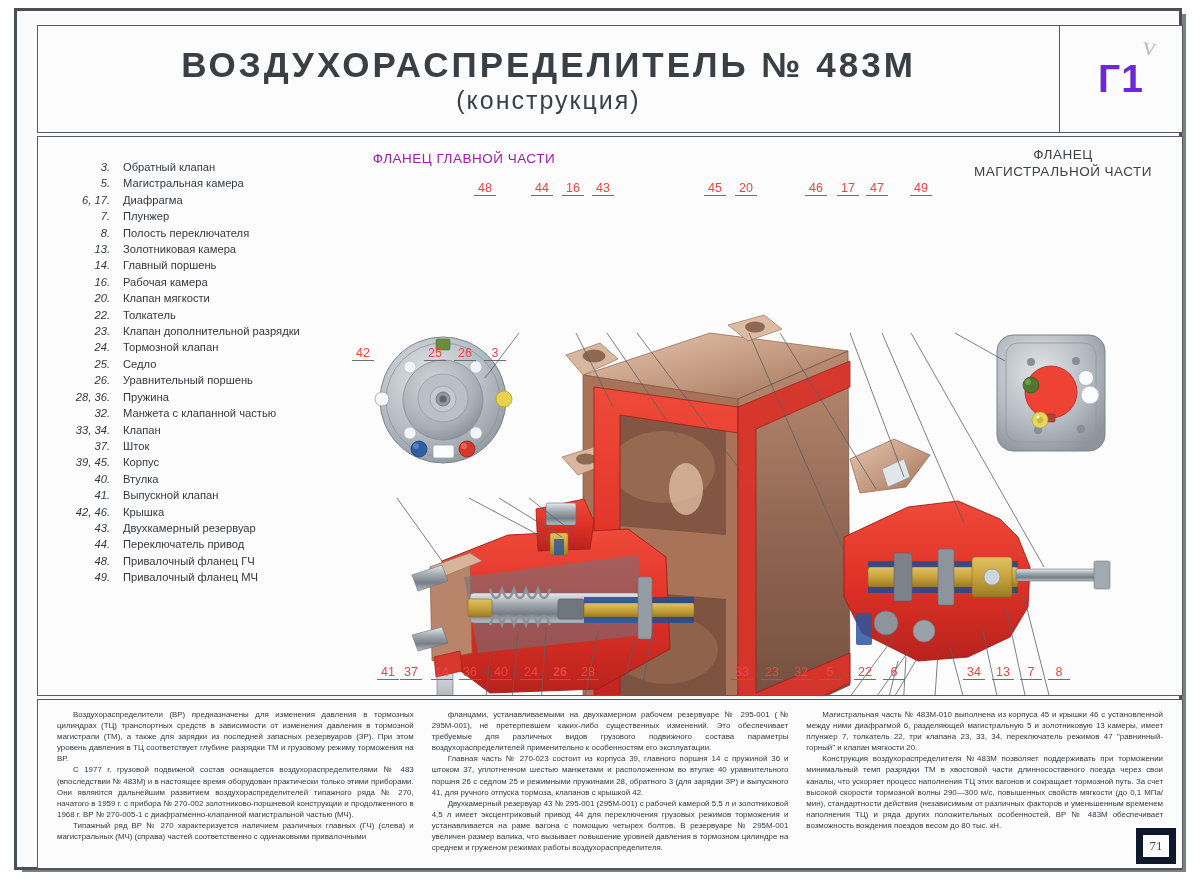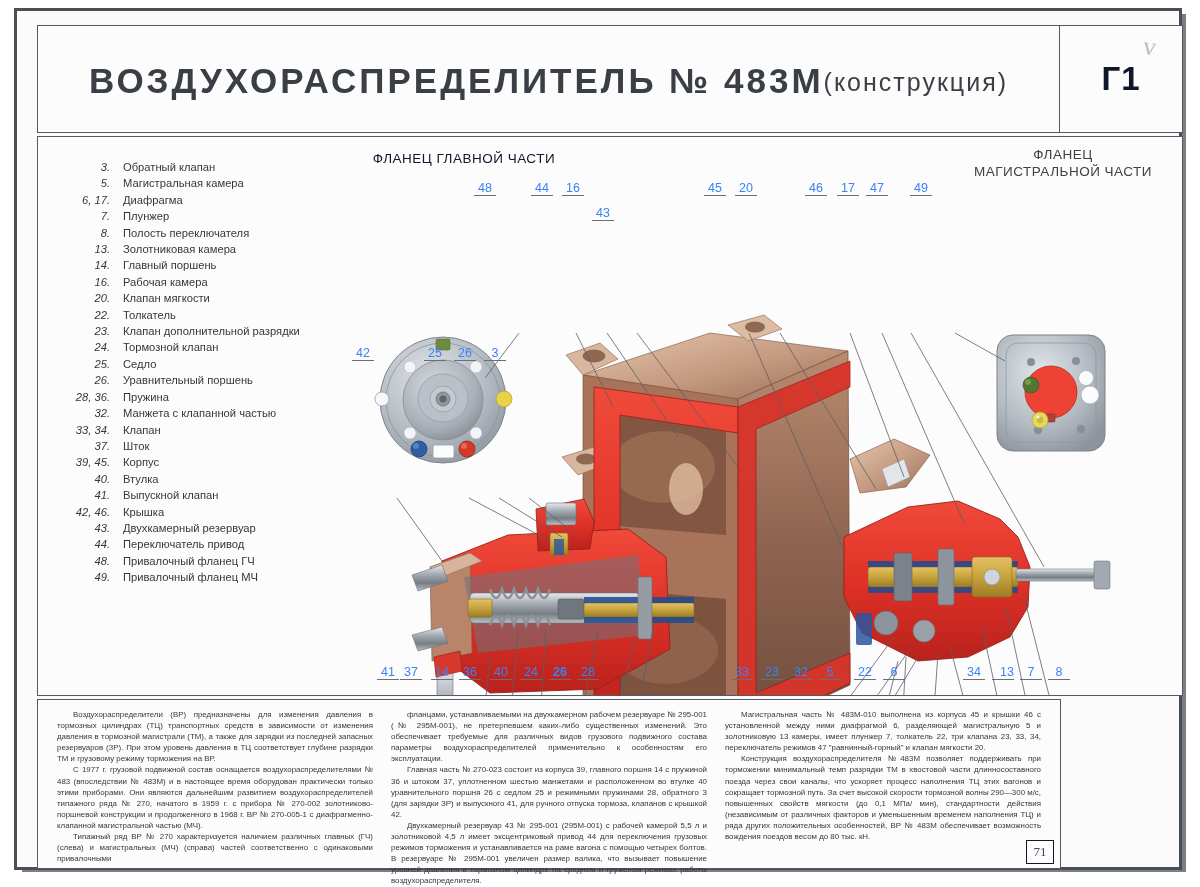--- a/index.html
+++ b/index.html
@@ -39,20 +39,21 @@
     left: 20px; top: 14px;
     width: 1146px; height: 108px;
     border: 1.5px solid #555a60;
     box-sizing: border-box;
     background: #fcfcfc;
     display: flex;
   }
   .title-main {
     flex: 1;
     display: flex;
+    flex-direction: column;
     justify-content: center;
     align-items: center;
     padding-top: 4px;
   }
   .title-line1 {
     font-size: 35px;
     font-weight: bold;
     letter-spacing: 3px;
     color: #3a3f45;
     line-height: 1.05;
@@ -67,23 +68,23 @@
   }
   .title-code {
     width: 122px;
     border-left: 1.5px solid #555a60;
     display: flex;
     align-items: center;
     justify-content: center;
     position: relative;
   }
   .title-code-text {
-    font-size: 33px;
+    font-size: 39px;
     font-weight: bold;
-    color: #0f172a;
+    color: #6d28d9;
     letter-spacing: 1px;
   }
   .check-mark {
     position: absolute;
     top: 6px; right: 26px;
     font-size: 26px;
     color: #b9bec4;
     font-family: "Liberation Serif", serif;
     transform: rotate(8deg);
   }
@@ -124,48 +125,48 @@
   }
 
   
   .flange-head-left {
     position: absolute;
     left: 266px; top: 14px;
     width: 320px;
     text-align: center;
     font-size: 13.5px;
     letter-spacing: 0.5px;
-    color: #0f172a;
+    color: #a21caf;
   }
   .flange-head-right {
     position: absolute;
     left: 920px; top: 9px;
     width: 210px;
     text-align: center;
     font-size: 13.5px;
     letter-spacing: 0.5px;
     color: #3d4248;
     line-height: 17px;
   }
   .callout {
     position: absolute;
     font-size: 12.5px;
-    color: #3b82f6;
+    color: #ef4444;
     text-align: center;
     width: 22px;
     border-bottom: 1px solid #6a6f75;
     padding-bottom: 0px;
     line-height: 14px;
   }
 
   
   .footer-block {
     position: absolute;
     left: 20px; top: 688px;
-    width: 1024px; height: 170px;
+    width: 1146px; height: 170px;
     border: 1.5px solid #555a60;
     box-sizing: border-box;
     background: #fcfcfc;
     display: flex;
     padding: 9px 10px 6px 10px;
   }
   .fcol {
     flex: 1;
     padding: 0 9px;
     font-size: 7.9px;
@@ -174,21 +175,21 @@
     text-align: justify;
   }
   .fcol p {
     margin: 0 0 0 0;
     text-indent: 16px;
   }
   .pagenum {
     position: absolute;
     right: 6px; bottom: 4px;
     width: 26px; height: 22px;
-    border: 1px solid #0f172a;
+    border: 7px solid #0f172a;
     font-size: 13px;
     color: #44494f;
     display: flex;
     align-items: center;
     justify-content: center;
     font-family: "Liberation Serif", serif;
   }
 
   
   .illus { position:absolute; left:0; top:0; width:1146px; height:560px; }
@@ -535,21 +536,21 @@
           <path d="M981 660 L944 490"></path>
           <path d="M1009 660 L968 470"></path>
           <path d="M1037 660 L986 460"></path>
         </g>
       </svg>
 
       <div>
           <div class="callout" style="left: 436px; top: 44px;">48</div>
           <div class="callout" style="left: 493px; top: 44px;">44</div>
           <div class="callout" style="left: 524px; top: 44px;">16</div>
-          <div class="callout" style="left: 554px; top: 44px; margin-top: 25px;">43</div>
+          <div class="callout" style="left: 554px; top: 44px;">43</div>
           <div class="callout" style="left: 666px; top: 44px;">45</div>
           <div class="callout" style="left: 697px; top: 44px;">20</div>
           <div class="callout" style="left: 767px; top: 44px;">46</div>
           <div class="callout" style="left: 799px; top: 44px;">17</div>
           <div class="callout" style="left: 828px; top: 44px;">47</div>
           <div class="callout" style="left: 872px; top: 44px;">49</div>
         </div>
       <div>
           <div class="callout" style="left: 314px; top: 209px;">42</div>
           <div class="callout" style="left: 386px; top: 209px;">25</div>
@@ -565,21 +566,21 @@
           <div class="callout" style="left: 482px; top: 528px;">24</div>
           <div class="callout" style="left: 511px; top: 528px; font-weight: bold;">26</div>
           <div class="callout" style="left: 539px; top: 528px;">28</div>
           <div class="callout" style="left: 693px; top: 528px;">33</div>
           <div class="callout" style="left: 723px; top: 528px;">23</div>
           <div class="callout" style="left: 752px; top: 528px;">32</div>
           <div class="callout" style="left: 781px; top: 528px;">5</div>
           <div class="callout" style="left: 816px; top: 528px;">22</div>
           <div class="callout" style="left: 845px; top: 528px;">6</div>
           <div class="callout" style="left: 925px; top: 528px;">34</div>
-          <div class="callout" style="left: 954px; top: 528px; text-align: right;">13</div>
+          <div class="callout" style="left: 954px; top: 528px;">13</div>
           <div class="callout" style="left: 982px; top: 528px;">7</div>
           <div class="callout" style="left: 1010px; top: 528px;">8</div>
         </div>
     </div>
 
     <div class="footer-block">
       <div class="fcol">
           <p>Воздухораспределители (ВР) предназначены для изменения давления в тормозных цилиндрах (ТЦ) транспортных средств в зависимости от изменения давления в тормозной магистрали (ТМ), а также для зарядки из последней запасных резервуаров (ЗР). При этом уровень давления в ТЦ соответствует глубине разрядки ТМ и грузовому режиму торможения на ВР.</p>
           <p>С 1977 г. грузовой подвижной состав оснащается воздухораспределителями № 483 (впоследствии № 483М) и в настоящее время оборудован практически только этими приборами. Они являются дальнейшим развитием воздухораспределителей типажного ряда № 270, начатого в 1959 г. с прибора № 270-002 золотниково-поршневой конструкции и продолженного в 1968 г. ВР № 270-005-1 с диафрагменно-клапанной магистральной частью (МЧ).</p>
           <p>Типажный ряд ВР № 270 характеризуется наличием различных главных (ГЧ) (слева) и магистральных (МЧ) (справа) частей соответственно с одинаковыми привалочными</p>

